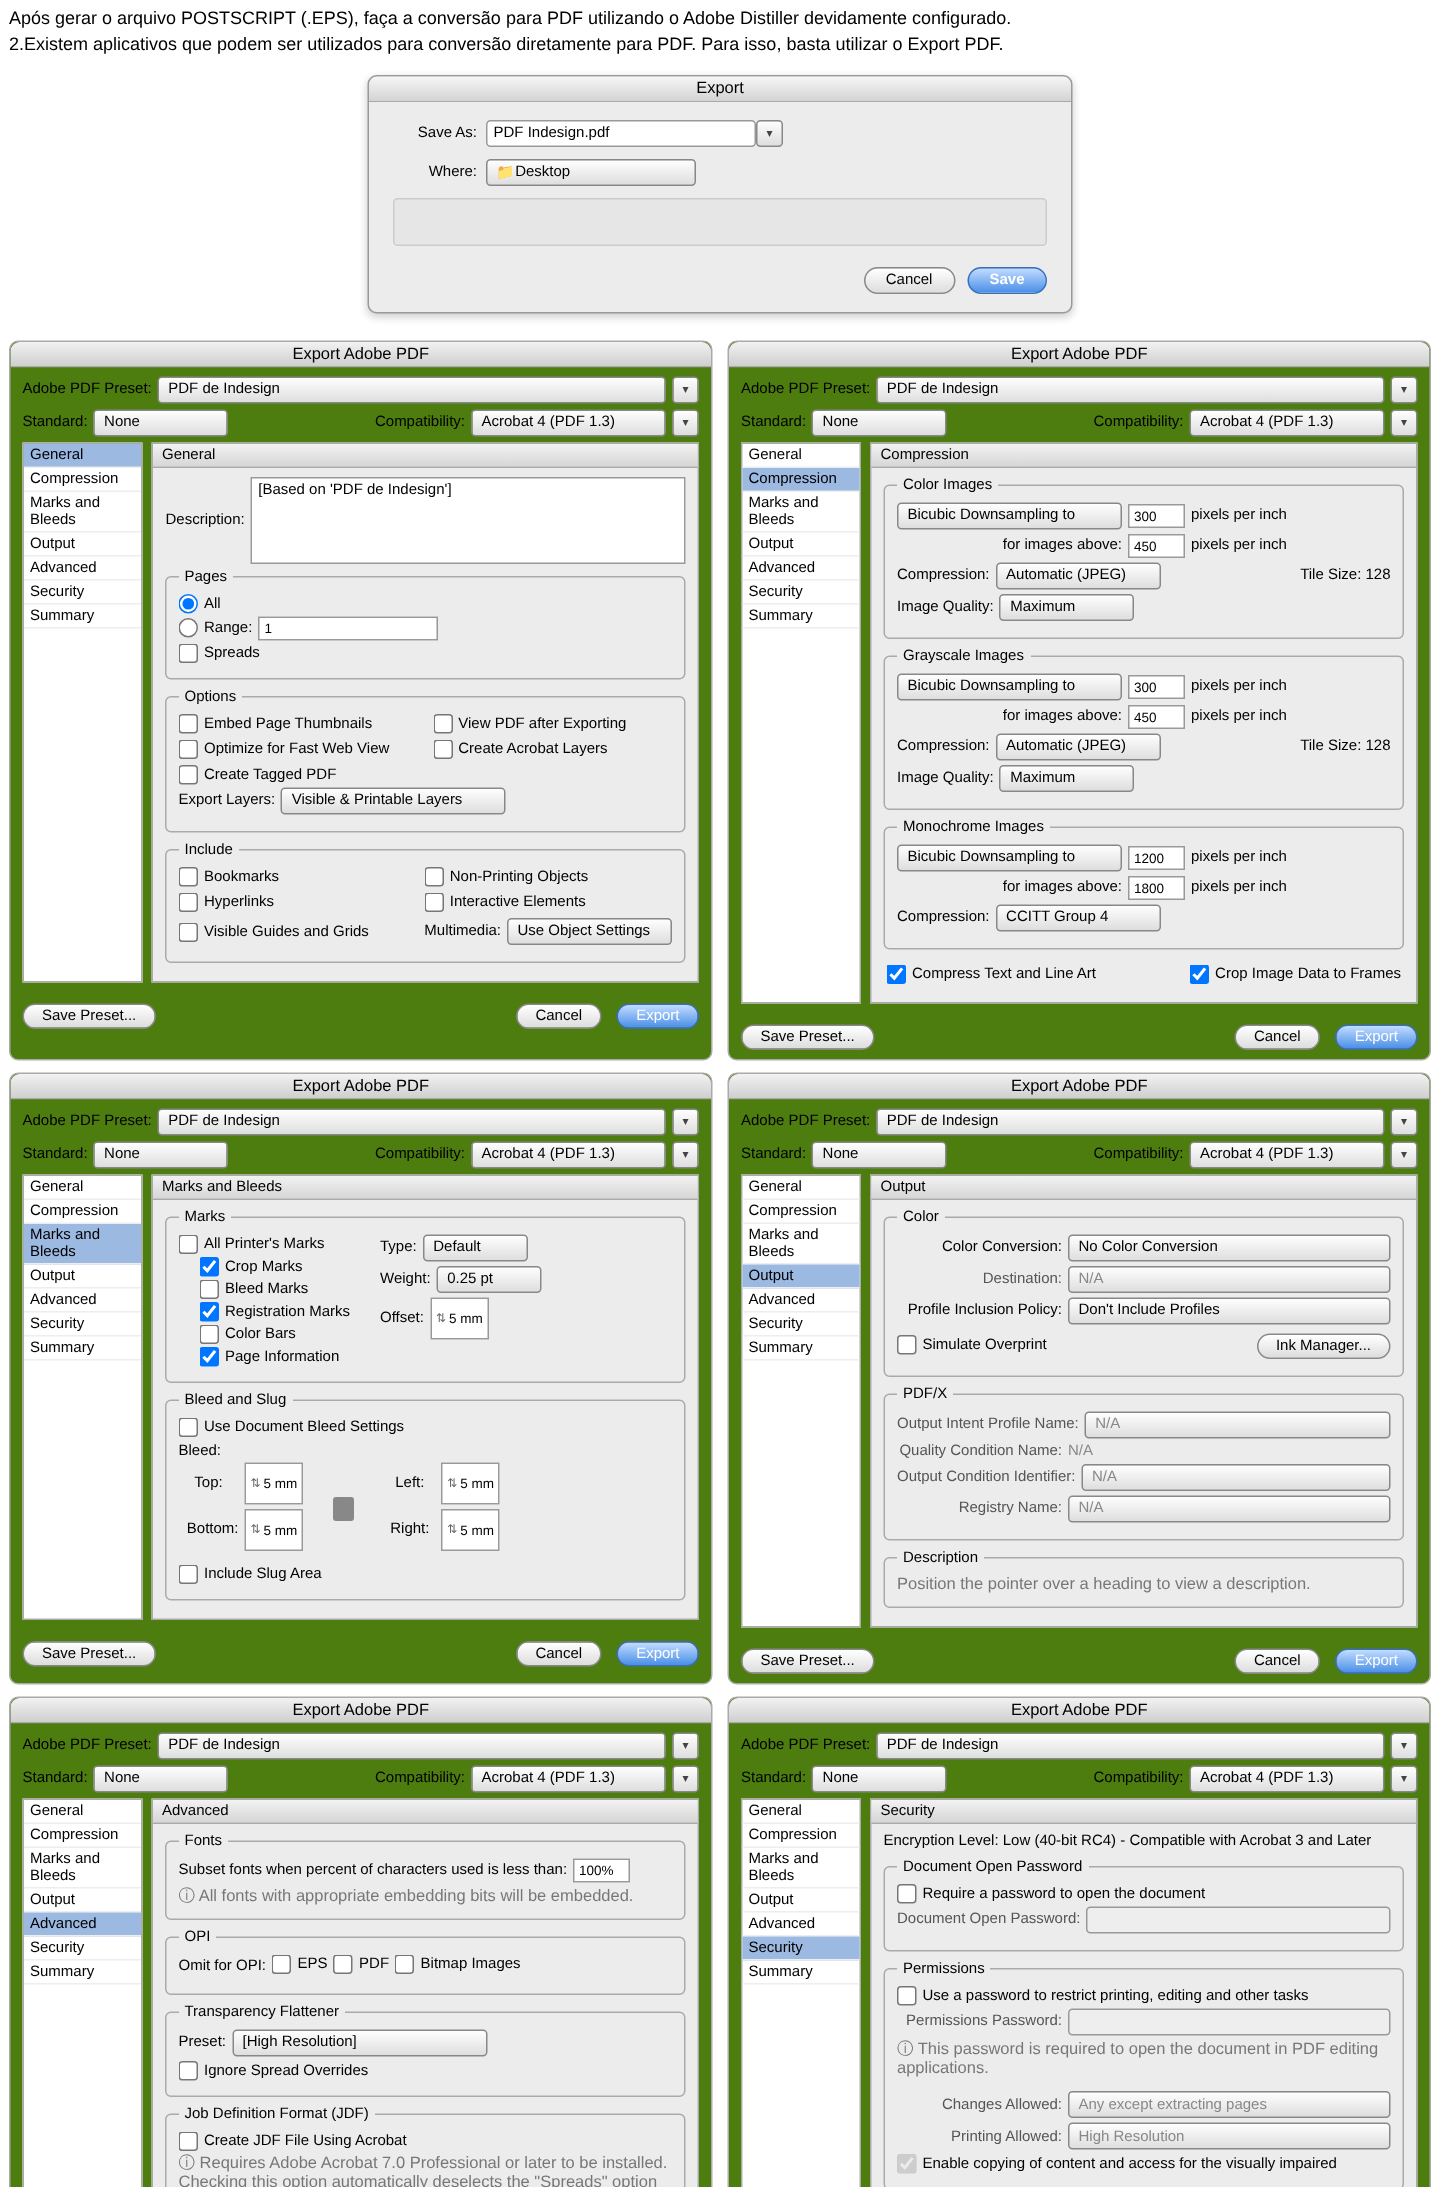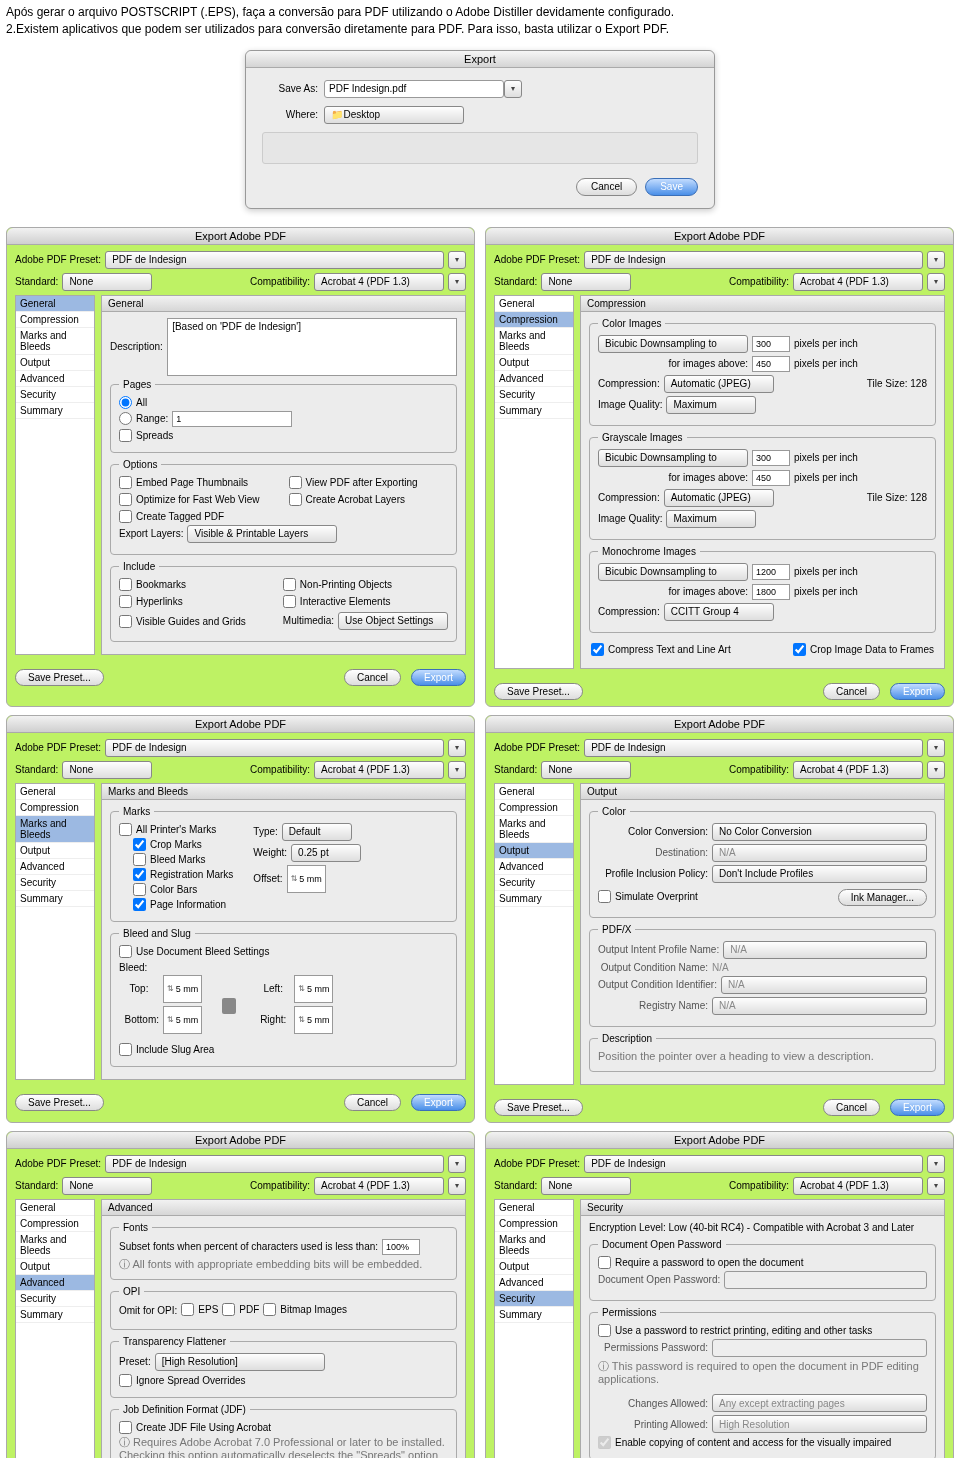--- a/index.html
+++ b/index.html
@@ -13,26 +13,26 @@
 .dlg-body{padding:12px 16px}
 .dlg-row{display:flex;align-items:center;margin-bottom:8px}
 .dlg-row label{width:56px;text-align:right;margin-right:6px}
 .txtin{border:1px solid #999;border-radius:3px;background:#fff;padding:2px 4px;font-size:10px;height:18px}
 .popup{border:1px solid #888;border-radius:3px;background:linear-gradient(#fefefe,#dedede);padding:2px 6px;font-size:10px;height:18px;display:flex;align-items:center;position:relative;min-width:18px}
 .popup.end{border-radius:3px;width:18px;justify-content:center;color:#444}
 .popup.end::after{content:"▾";font-size:8px;color:#444}
 .grayslab{background:#e6e6e6;border:1px solid #ccc;height:32px;border-radius:3px;margin:6px 0 10px}
 .btnbar{display:flex;justify-content:flex-end;gap:8px;padding-top:4px}
 .btn{border:1px solid #888;border-radius:10px;padding:2px 14px;background:linear-gradient(#fff,#ddd);font-size:10px;height:18px;display:flex;align-items:center}
-.btn.primary{background:linear-gradient(#c2dcff,#4a8fe8);border-color:#3a6fb8;color:#fff;font-weight:400}
+.btn.primary{background:linear-gradient(#c2dcff,#4a8fe8);border-color:#3a6fb8;color:#fff;font-weight:700}
 .btn.primary span{color:#fff}
 
 
 .grid{display:grid;grid-template-columns:1fr 1fr;gap:10px;padding:4px 6px}
-.panel{border:1px solid #aaa;border-radius:6px;background:#bef264}
+.panel{border:1px solid #aaa;border-radius:6px;background:#4d7c0f}
 .panel-title{background:linear-gradient(#f2f2f2,#cfcfcf);text-align:center;font-size:11px;padding:2px;border-bottom:1px solid #aaa;border-radius:6px 6px 0 0}
 .panel-body{padding:6px 8px 8px}
 .toprow{display:flex;align-items:center;gap:4px;margin-bottom:4px}
 .toprow label{white-space:nowrap}
 .sel{flex:1}
 .compat-sel{width:130px}
 .mainrow{display:flex;gap:6px}
 .sidebar{width:80px;border:1px solid #aaa;background:#fff;font-size:9px}
 .sidebar div{padding:2px 4px;border-bottom:1px solid #eee;cursor:default}
 .sidebar div.active{background:#9cb9e2}
@@ -117,21 +117,21 @@
               <div class="">Compression</div>
               <div class="">Marks and Bleeds</div>
               <div class="">Output</div>
               <div class="">Advanced</div>
               <div class="">Security</div>
               <div class="">Summary</div>
   </div>
           <div class="content">
     <div class="hdr">General</div>
     <div class="fr">
-                <label style="width:64px;">Description:</label>
+                <label style="width:64px;text-align:right">Description:</label>
       <div class="desc-box">[Based on 'PDF de Indesign']</div>
               </div>
     <fieldset>
                 <legend>Pages</legend>
       <div class="radio">
                   <input type="radio" checked="" style="">
                   <span>All</span>
                 </div>
       <div class="radio">
                   <input type="radio" style="">
@@ -508,21 +508,21 @@
         <div class="small-btn">Ink Manager...</div>
       </div>
     </fieldset>
     <fieldset>
                 <legend>PDF/X</legend>
       <div class="fr">
                   <label class="rlabel">Output Intent Profile Name:</label>
                   <div class="popup" style="flex:1;color:#888">N/A</div>
                 </div>
       <div class="fr">
-                  <label class="rlabel">Output Condition Name:</label>
+                  <label class="rlabel">Quality Condition Name:</label>
                   <span style="color:#888">N/A</span>
                 </div>
       <div class="fr">
                   <label class="rlabel">Output Condition Identifier:</label>
                   <div class="popup" style="flex:1;color:#888">N/A</div>
                 </div>
       <div class="fr">
                   <label class="rlabel">Registry Name:</label>
                   <div class="popup" style="flex:1;color:#888">N/A</div>
                 </div>

